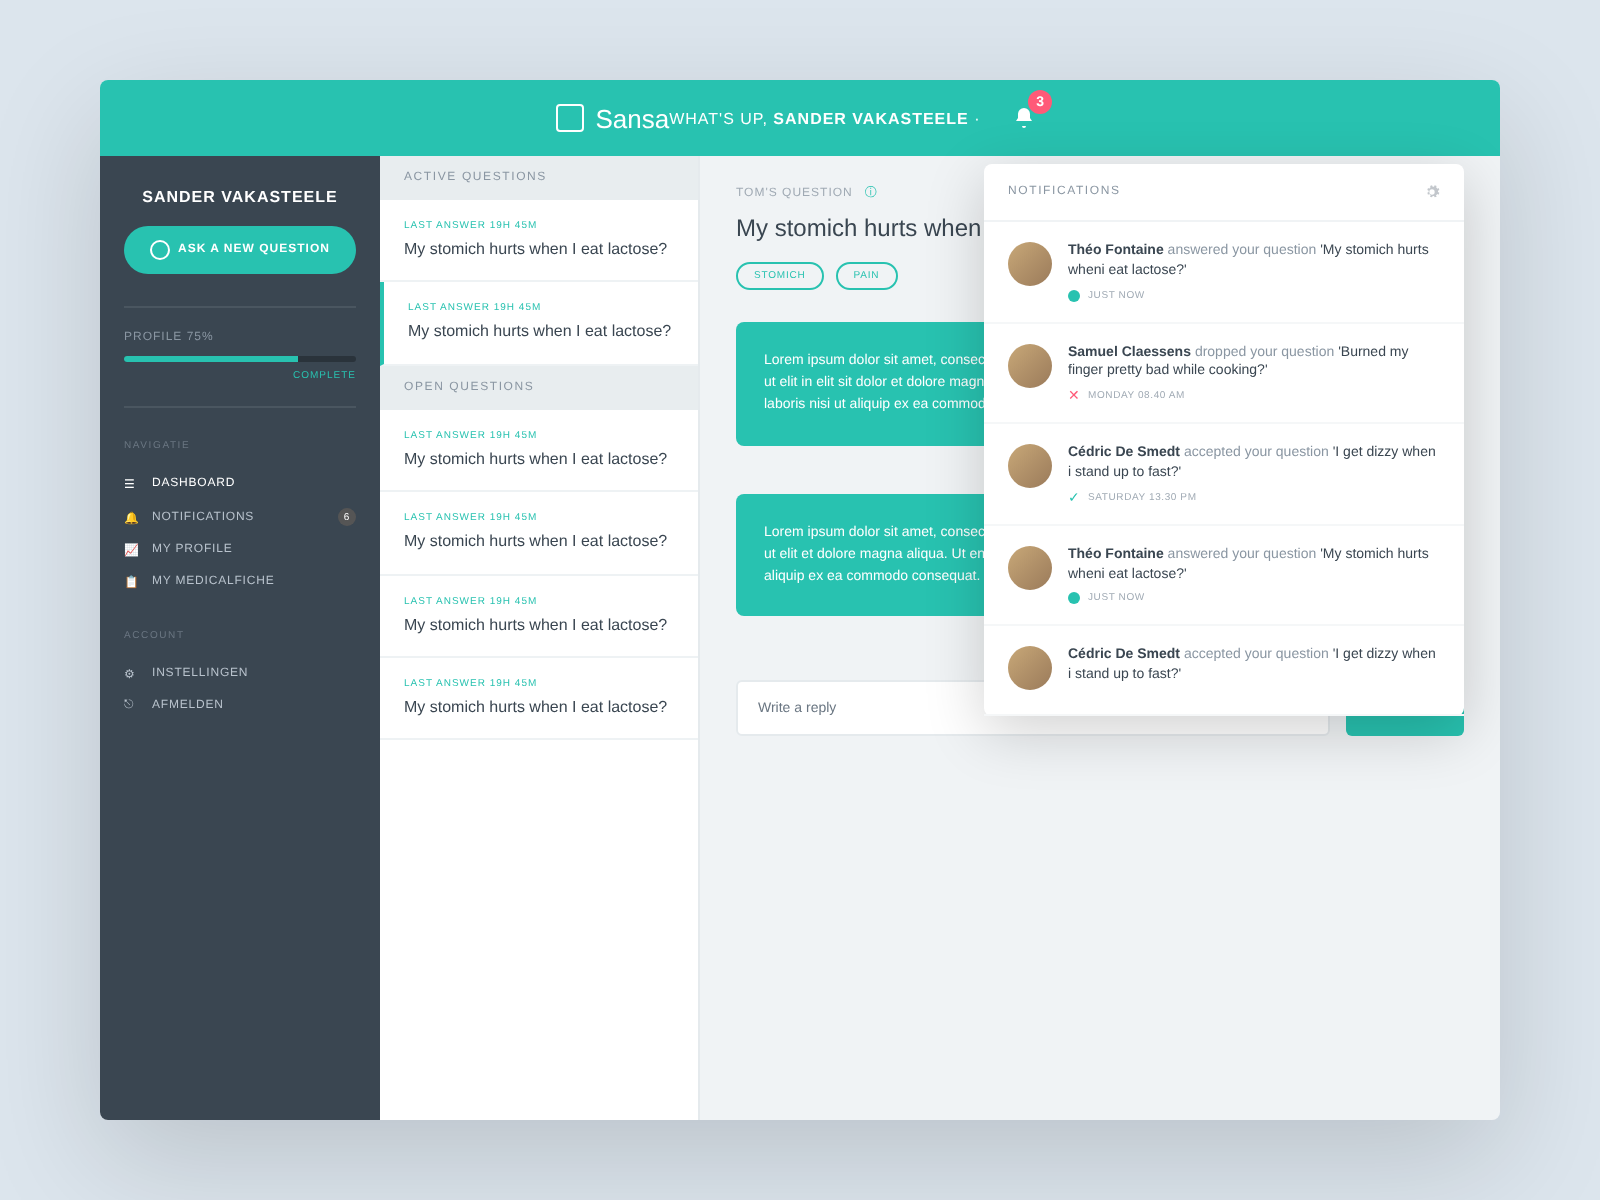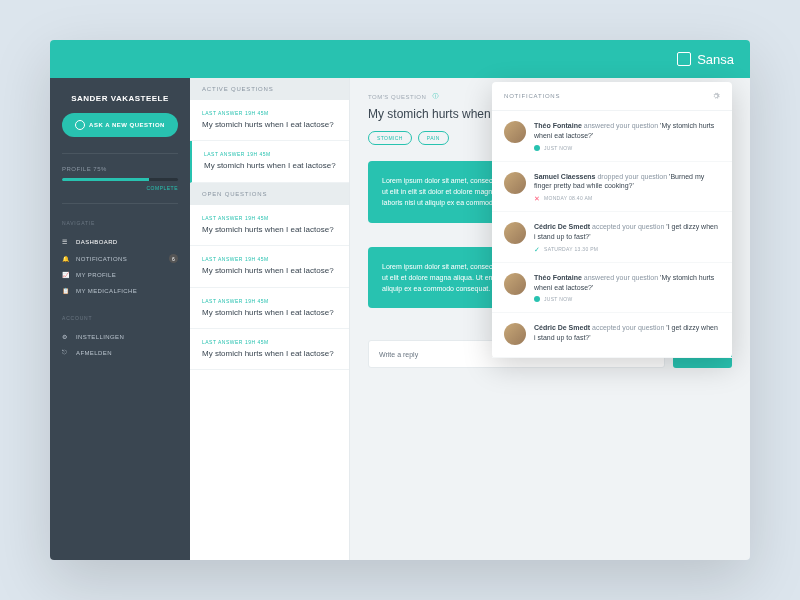--- a/index.html
+++ b/index.html
@@ -1,18 +1,18 @@
 <!DOCTYPE html>
 <html><head>
 <meta charset="utf-8">
 <style>
 *{margin:0;padding:0;box-sizing:border-box;font-family:-apple-system,BlinkMacSystemFont,'Segoe UI',sans-serif}
 body{background:#dce5ed;width:800px;height:600px;display:flex;align-items:center;justify-content:center}
 .app{width:700px;height:520px;background:#f0f3f5;border-radius:4px;overflow:hidden;box-shadow:0 20px 60px rgba(0,0,0,.15);position:relative;display:flex;flex-direction:column}
-.header{background:#28c2b0;height:38px;display:flex;align-items:center;padding:0 16px;color:#fff;justify-content:flex-end}
+.header{background:#28c2b0;height:38px;display:flex;align-items:center;padding:0 16px;color:#fff;justify-content:center}
 .logo{display:flex;align-items:center;gap:6px;font-size:13px;font-weight:500}
 .logo-icon{width:14px;height:14px;border:1.5px solid #fff;border-radius:2px;position:relative}
 .header-right{display:flex;align-items:center;gap:12px;font-size:8px;letter-spacing:.5px}
 .greeting{color:#fff}
 .greeting b{font-weight:600}
 .bell{position:relative;width:20px;height:20px;display:flex;align-items:center;justify-content:center;cursor:pointer}
 .bell-icon{width:12px;height:12px;fill:#fff}
 .badge{position:absolute;top:-4px;right:-4px;background:#ff5a78;color:#fff;border-radius:50%;width:12px;height:12px;font-size:7px;display:flex;align-items:center;justify-content:center;font-weight:600}
 .body{display:flex;flex:1;overflow:hidden}
 .sidebar{width:140px;background:#3a4651;color:#fff;padding:16px 12px;flex-shrink:0;font-size:7px}
@@ -68,20 +68,31 @@
 </style>
 </head>
 <body>
 
 <div class="app">
   <div class="header">
     <div class="logo">
       <span class="logo-icon"></span>
       <span>Sansa</span>
     </div>
+    <div class="header-right">
+      <div class="greeting">
+        <span>WHAT'S UP, </span><b>SANDER VAKASTEELE</b> ·
+      </div>
+      <div class="bell">
+        <svg class="bell-icon" viewBox="0 0 24 24">
+            <path d="M12 2a6 6 0 00-6 6v4l-2 3h16l-2-3V8a6 6 0 00-6-6zm0 20a2 2 0 002-2h-4a2 2 0 002 2z"></path>
+          </svg>
+        <span class="badge">3</span>
+      </div>
+    </div>
   </div>
 
   <div class="body">
     <div class="sidebar">
       <div class="username">SANDER VAKASTEELE</div>
       <button class="ask-btn">
           <span>ASK A NEW QUESTION</span>
         </button>
       <hr class="divider">
       <div class="profile-label">PROFILE 75%</div>

